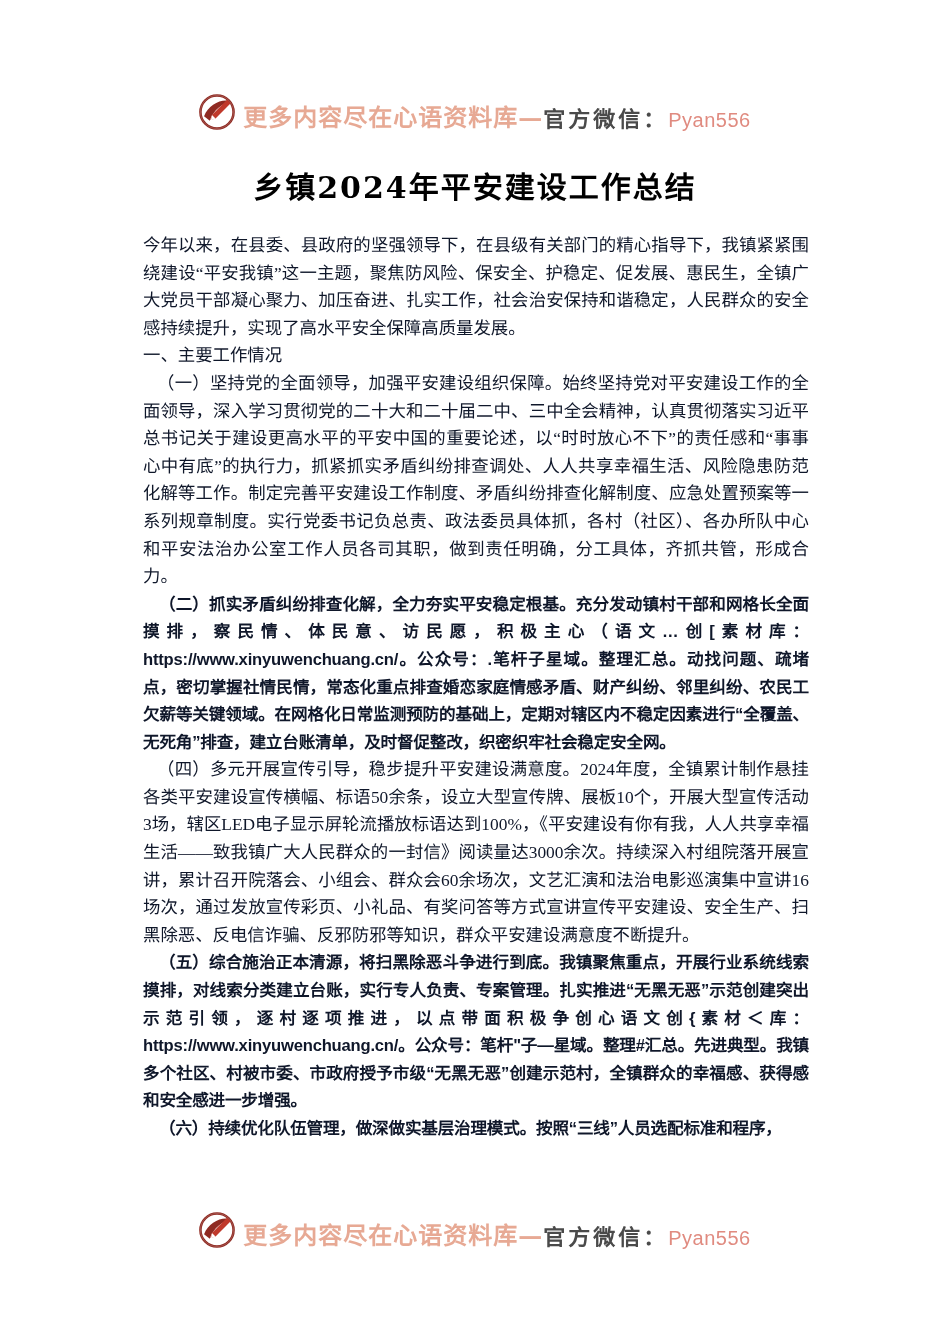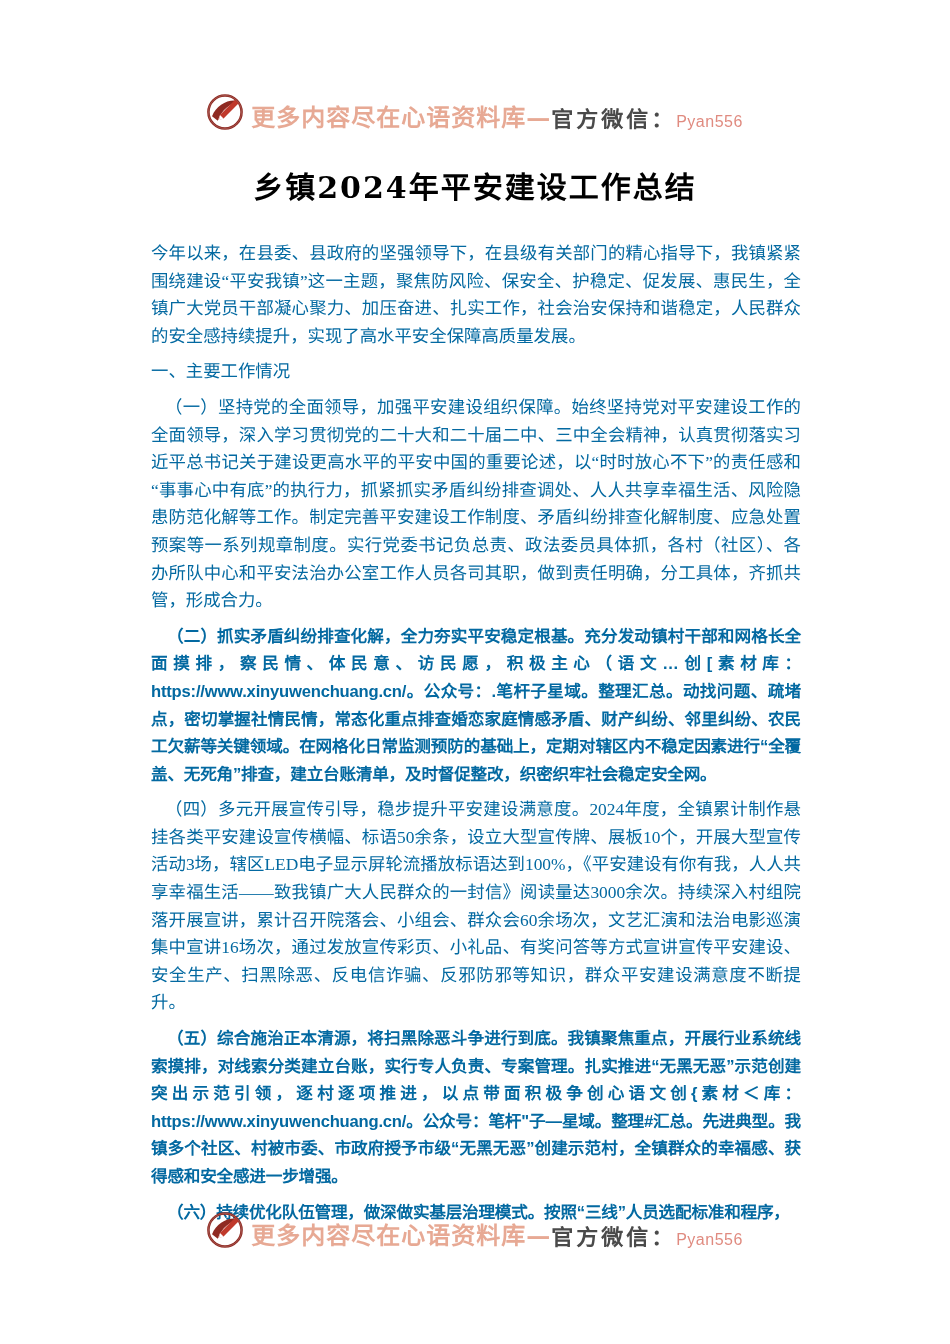--- a/index.html
+++ b/index.html
@@ -57,21 +57,21 @@
     font-family: "DejaVu Serif", "Liberation Serif", serif;
     font-size: 22px;
     font-weight: 700;
     letter-spacing: 3px;
     color: #4a4a4a;
     white-space: nowrap;
     line-height: 1;
   }
   .wm-code {
     font-family: "Liberation Sans", "DejaVu Sans", sans-serif;
-    font-size: 16px;
+    font-size: 20px;
     font-weight: 400;
     letter-spacing: 0.5px;
     color: #e08b80;
     white-space: nowrap;
     line-height: 1;
     margin-top: 12px;
   }
 
   
   .doc-title {
@@ -89,26 +89,26 @@
   }
 
   
   .body-block {
     position: absolute;
     top: 232px;
     left: 143px;
     width: 666px;
   }
   p.para {
-    margin: 8px;
+    margin: 0;
     font-size: 17.4px;
     line-height: 27.6px;
     text-align: justify;
     text-justify: inter-ideograph;
-    color: #0369a1;
+    color: #0f172a;
     letter-spacing: 0px;
     font-family: "Liberation Serif", "DejaVu Serif", serif;
   }
   p.para.indent { text-indent: 0; }
   p.para.ind1 { text-indent: 14px; }
   p.para.bold {
     font-family: Liberation Sans, sans-serif;
     font-weight: 700;
     font-size: 16.6px;
     line-height: 27.6px;

